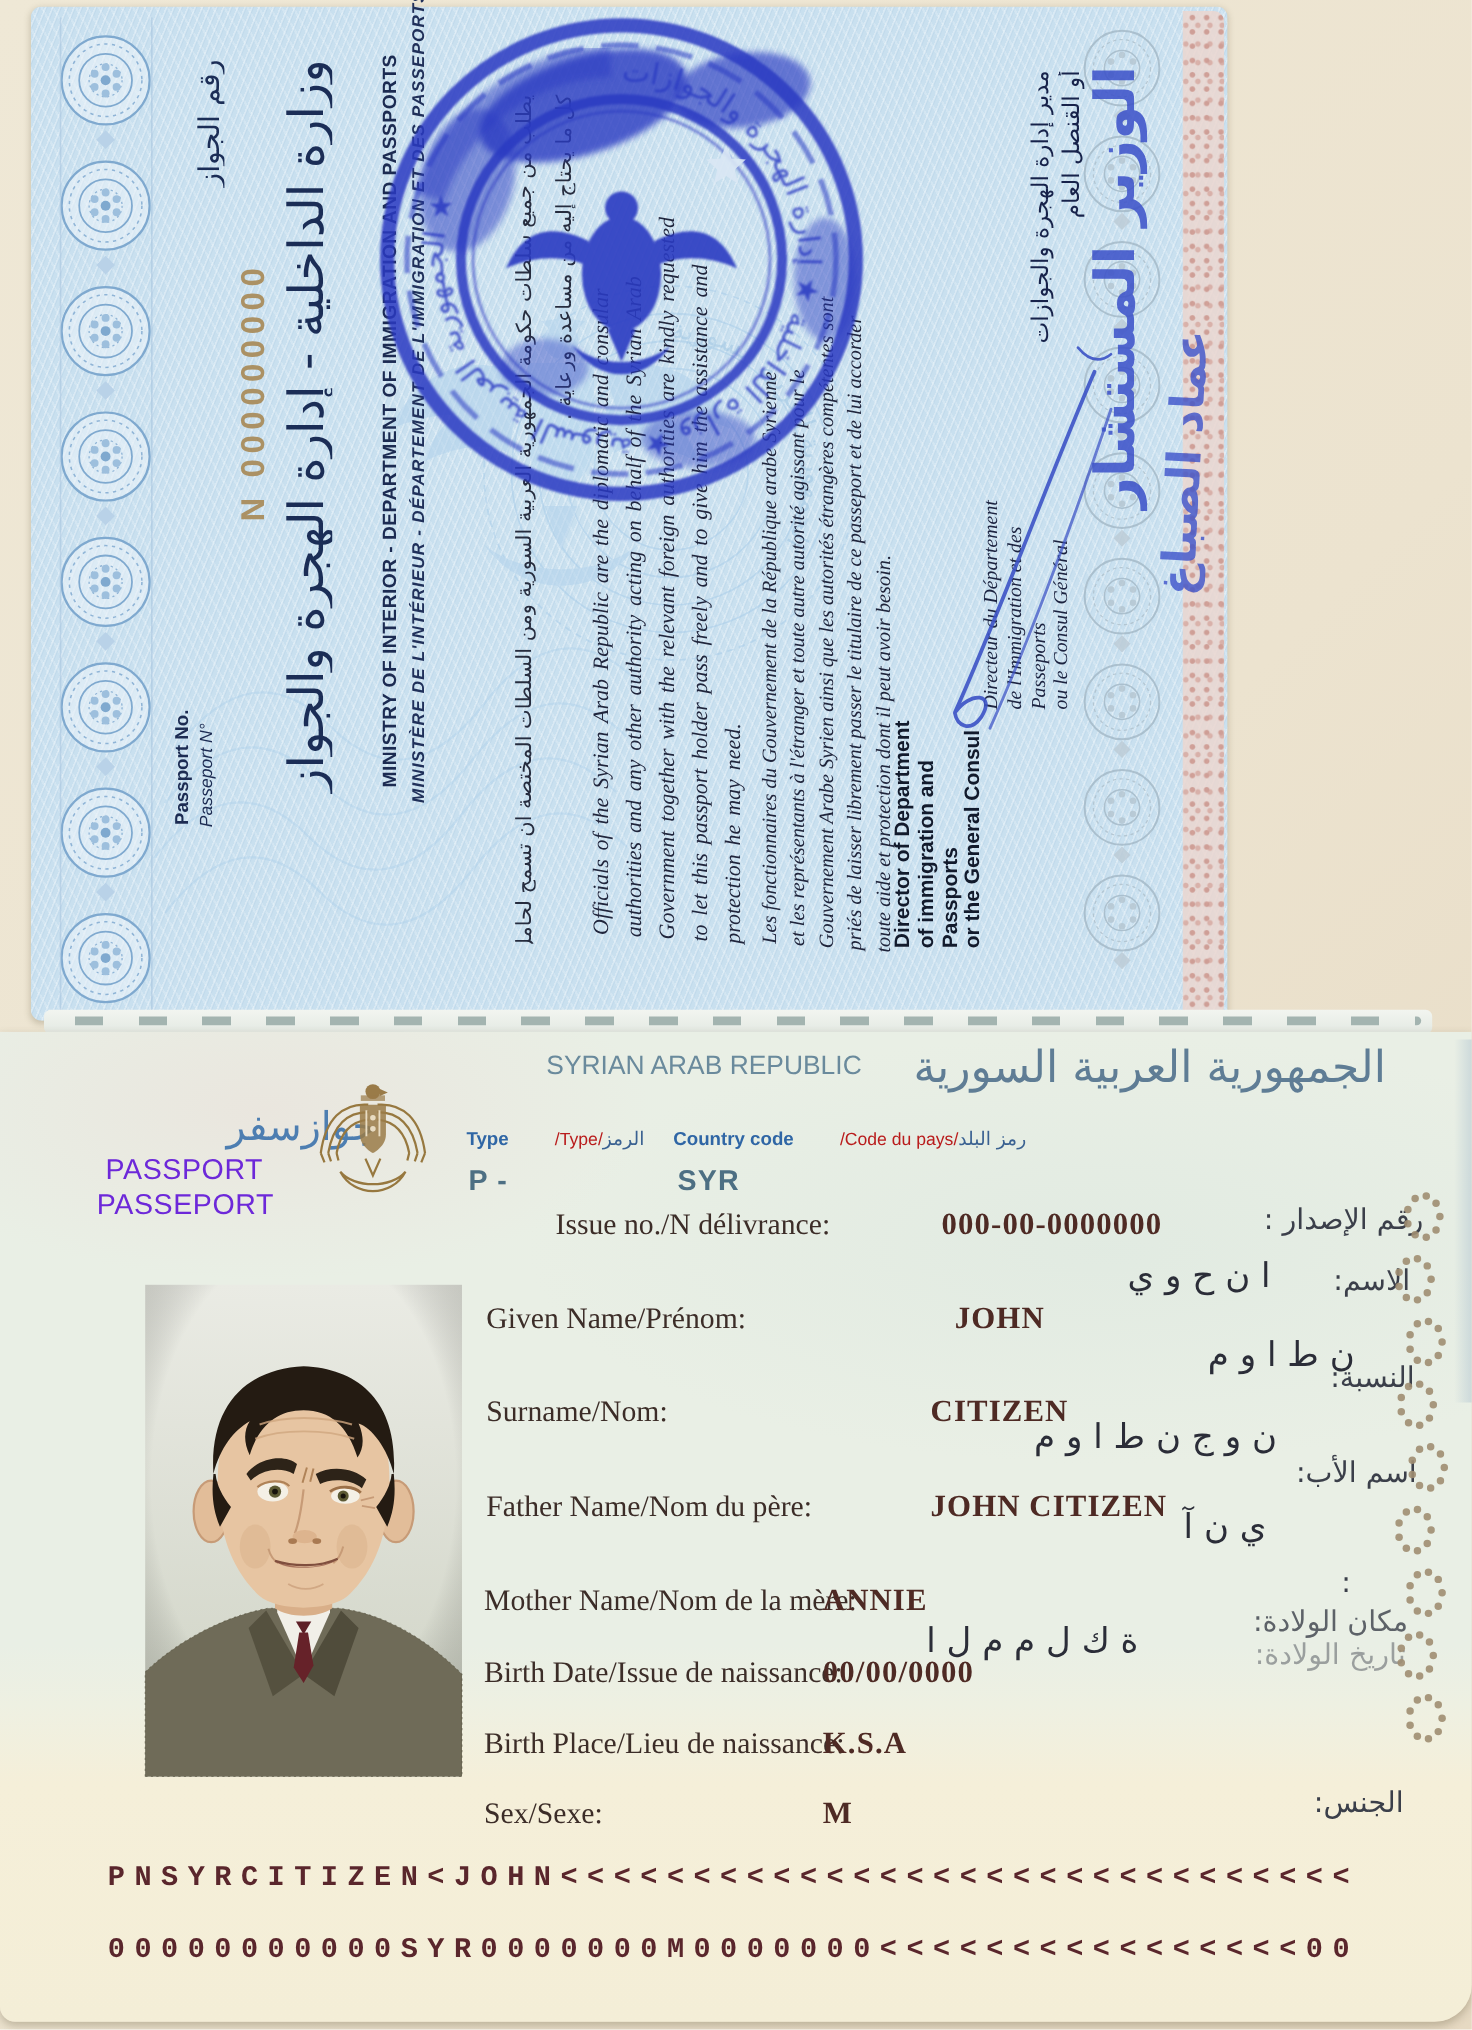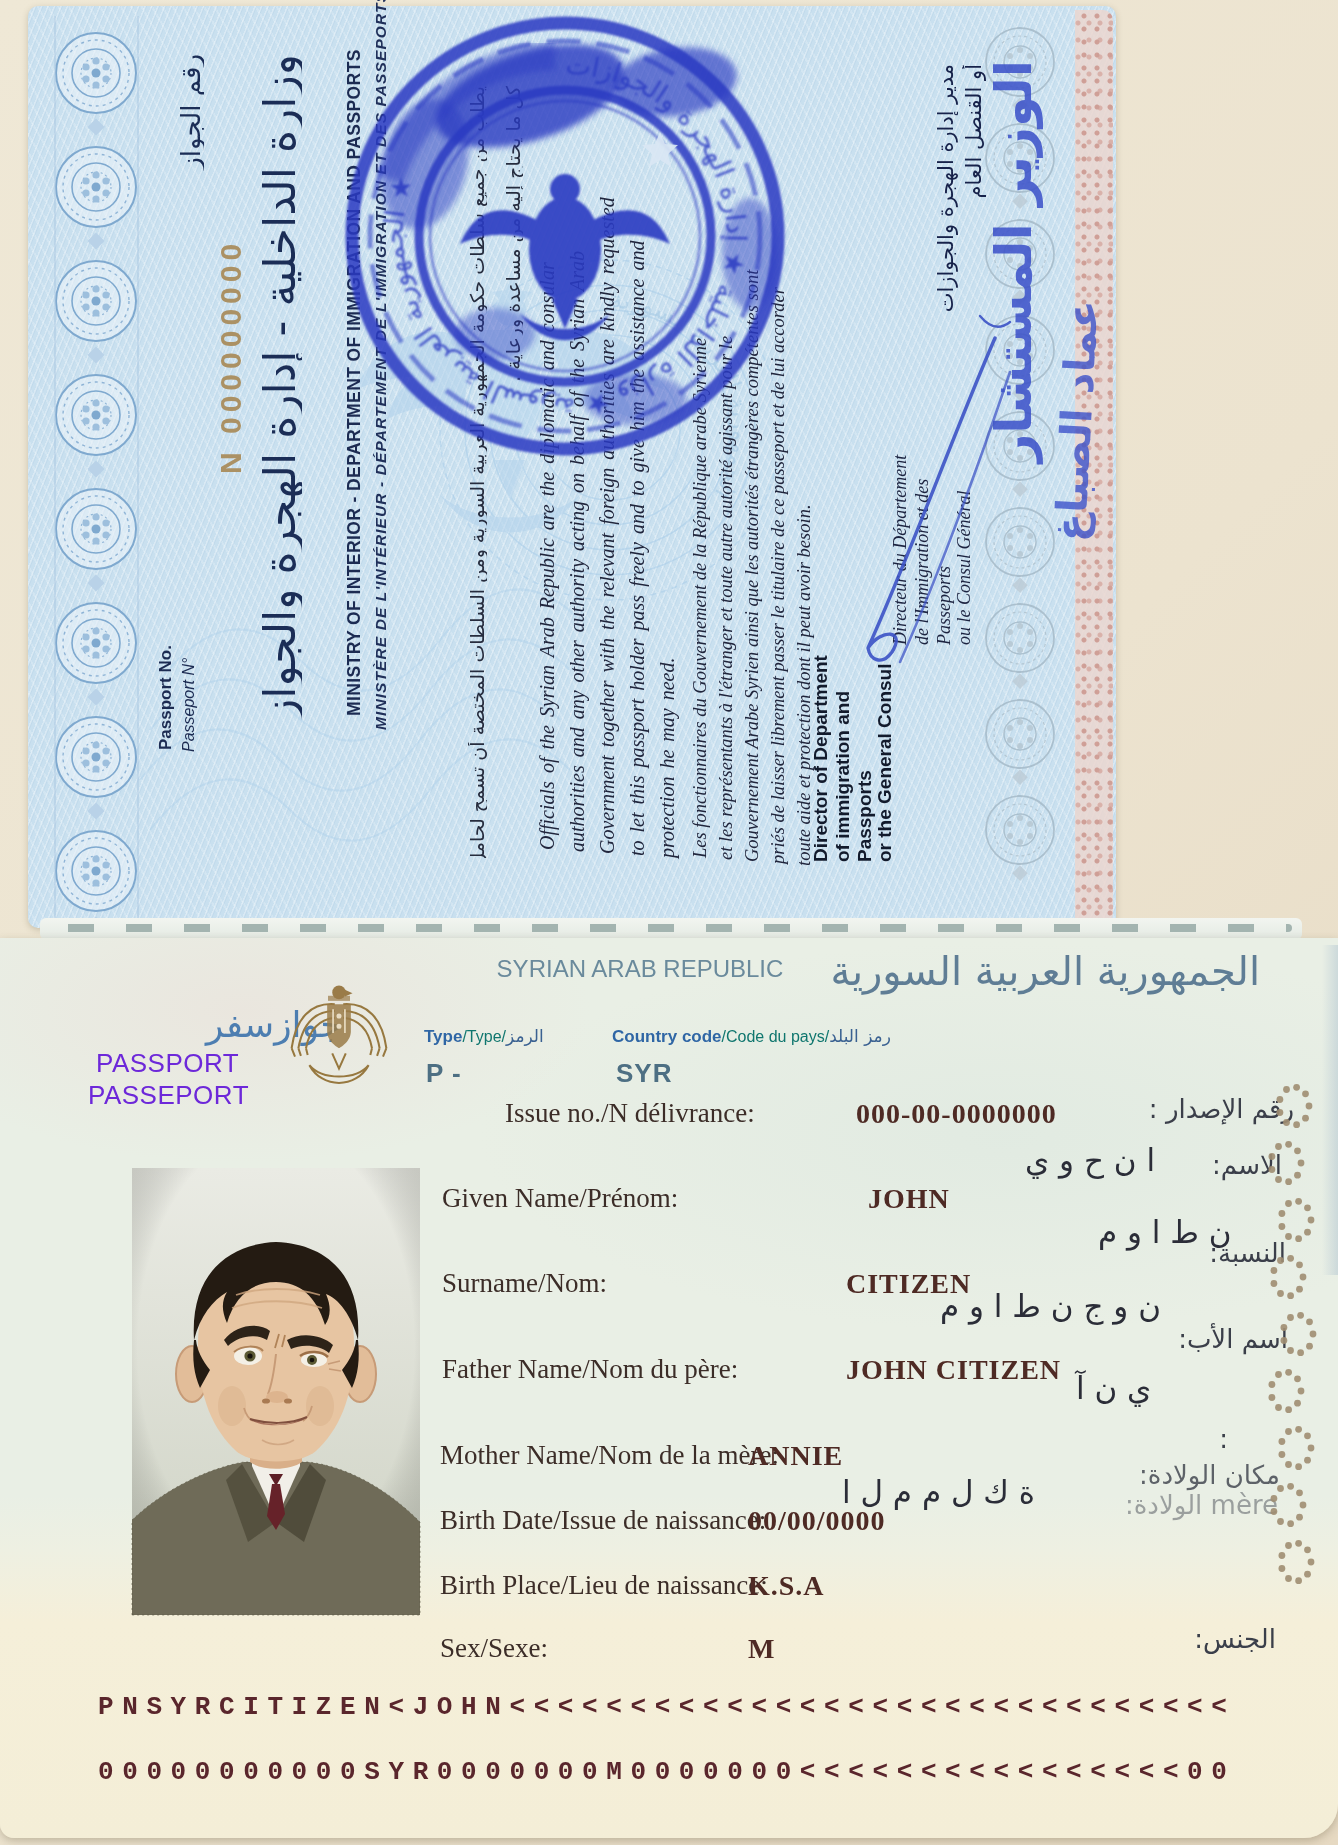--- a/index.html
+++ b/index.html
@@ -44,21 +44,21 @@
     background:
       radial-gradient(ellipse 500px 220px at 18% 8%, rgba(235,219,214,.45), transparent 70%),
       radial-gradient(ellipse 700px 260px at 75% 22%, rgba(219,231,223,.55), transparent 75%),
       linear-gradient(#e9efe5 0 62%, #eef0e2 68%, #f5efd9 76%, #f4eed7 100%);
     box-shadow:0 3px 8px rgba(90,80,50,.3);}
   .hdr-grey{color:#6d28d9;font:400 26px "Liberation Sans",sans-serif;letter-spacing:.5px;margin-top:12px;}
   .hdr-country{color:#6a8a9c;font:400 24px "Liberation Sans",sans-serif;text-align:center;line-height:1.15;}
   .hdr-ar-title{color:#5f7d95;font:400 40px "DejaVu Sans",sans-serif;direction:rtl;}
   .hdr-ar-pass{color:#4d7eb1;font:400 36px "DejaVu Sans",sans-serif;}
   .tlab-b{font:700 17px "Liberation Sans",sans-serif;color:#2f66a5;}
-  .tlab-l{font:400 16px "Liberation Sans",sans-serif;color:#0f766e;}
+  .tlab-l{font:400 16px "Liberation Sans",sans-serif;color:#b91c1c;padding-left:42px;}
   .tlab-ar{font:400 17px "DejaVu Sans",sans-serif;color:#3a6191;}
   .tval{font:700 26px "Liberation Sans",sans-serif;color:#4d6f83;letter-spacing:1px;}
   .flabel{font:400 27px "Liberation Serif",serif;color:#3c2d28;text-align:right;}
   .fvalue{font:700 28px "Liberation Serif",serif;color:#4e2a24;letter-spacing:1px;}
   .falab{font:400 26px "DejaVu Sans",sans-serif;color:#3b3f4a;direction:rtl;text-align:right;}
   .hw{font:400 31px "DejaVu Sans",sans-serif;color:#2b2d38;letter-spacing:1px;direction:rtl;}
   .mrz{font:700 26px "Liberation Mono","DejaVu Sans Mono",monospace;color:#5a262c;letter-spacing:8.6px;white-space:nowrap;}
   .edge-shade{left:1322px;top:945px;width:16px;height:330px;background:linear-gradient(90deg,transparent,#b5c7d2);opacity:.55;}
   svg{position:absolute;overflow:visible;}
 </style>
@@ -367,21 +367,21 @@
 <div class="abs hw" style="left:940px;top:1288px;">ن و ج  ن ط ا و م</div>
 <div class="abs falab" style="right:50px;top:1324px;">اسم الأب:</div>
 <div class="abs flabel" style="left:442px;top:1354px;">Father Name/Nom du père:</div>
 <div class="abs fvalue" style="left:846px;top:1354px;">JOHN CITIZEN</div>
 
 <div class="abs hw" style="left:1076px;top:1370px;">ي ن آ</div>
 <div class="abs falab" style="right:110px;top:1424px;">:</div>
 <div class="abs flabel" style="left:440px;top:1440px;">Mother Name/Nom de la mère:</div>
 <div class="abs fvalue" style="left:748px;top:1440px;">ANNIE</div>
 
-<div class="abs falab" style="right:60px;top:1490px;opacity:.45;">mère الولادة:</div>
+<div class="abs falab" style="right:60px;top:1490px;opacity:.45;">تاريخ الولادة:</div>
 <div class="abs flabel" style="left:440px;top:1505px;">Birth Date/Issue de naissance:</div>
 <div class="abs fvalue" style="left:748px;top:1505px;">00/00/0000</div>
 
 <div class="abs hw" style="left:842px;top:1474px;">ة ك ل م م ل ا</div>
 <div class="abs falab" style="right:58px;top:1460px;opacity:.8;">مكان الولادة:</div>
 <div class="abs flabel" style="left:440px;top:1570px;">Birth Place/Lieu de naissance:</div>
 <div class="abs fvalue" style="left:748px;top:1570px;">K.S.A</div>
 
 <div class="abs falab" style="right:62px;top:1624px;text-align:center;">الجنس:</div>
 <div class="abs flabel" style="left:440px;top:1633px;">Sex/Sexe:</div>

